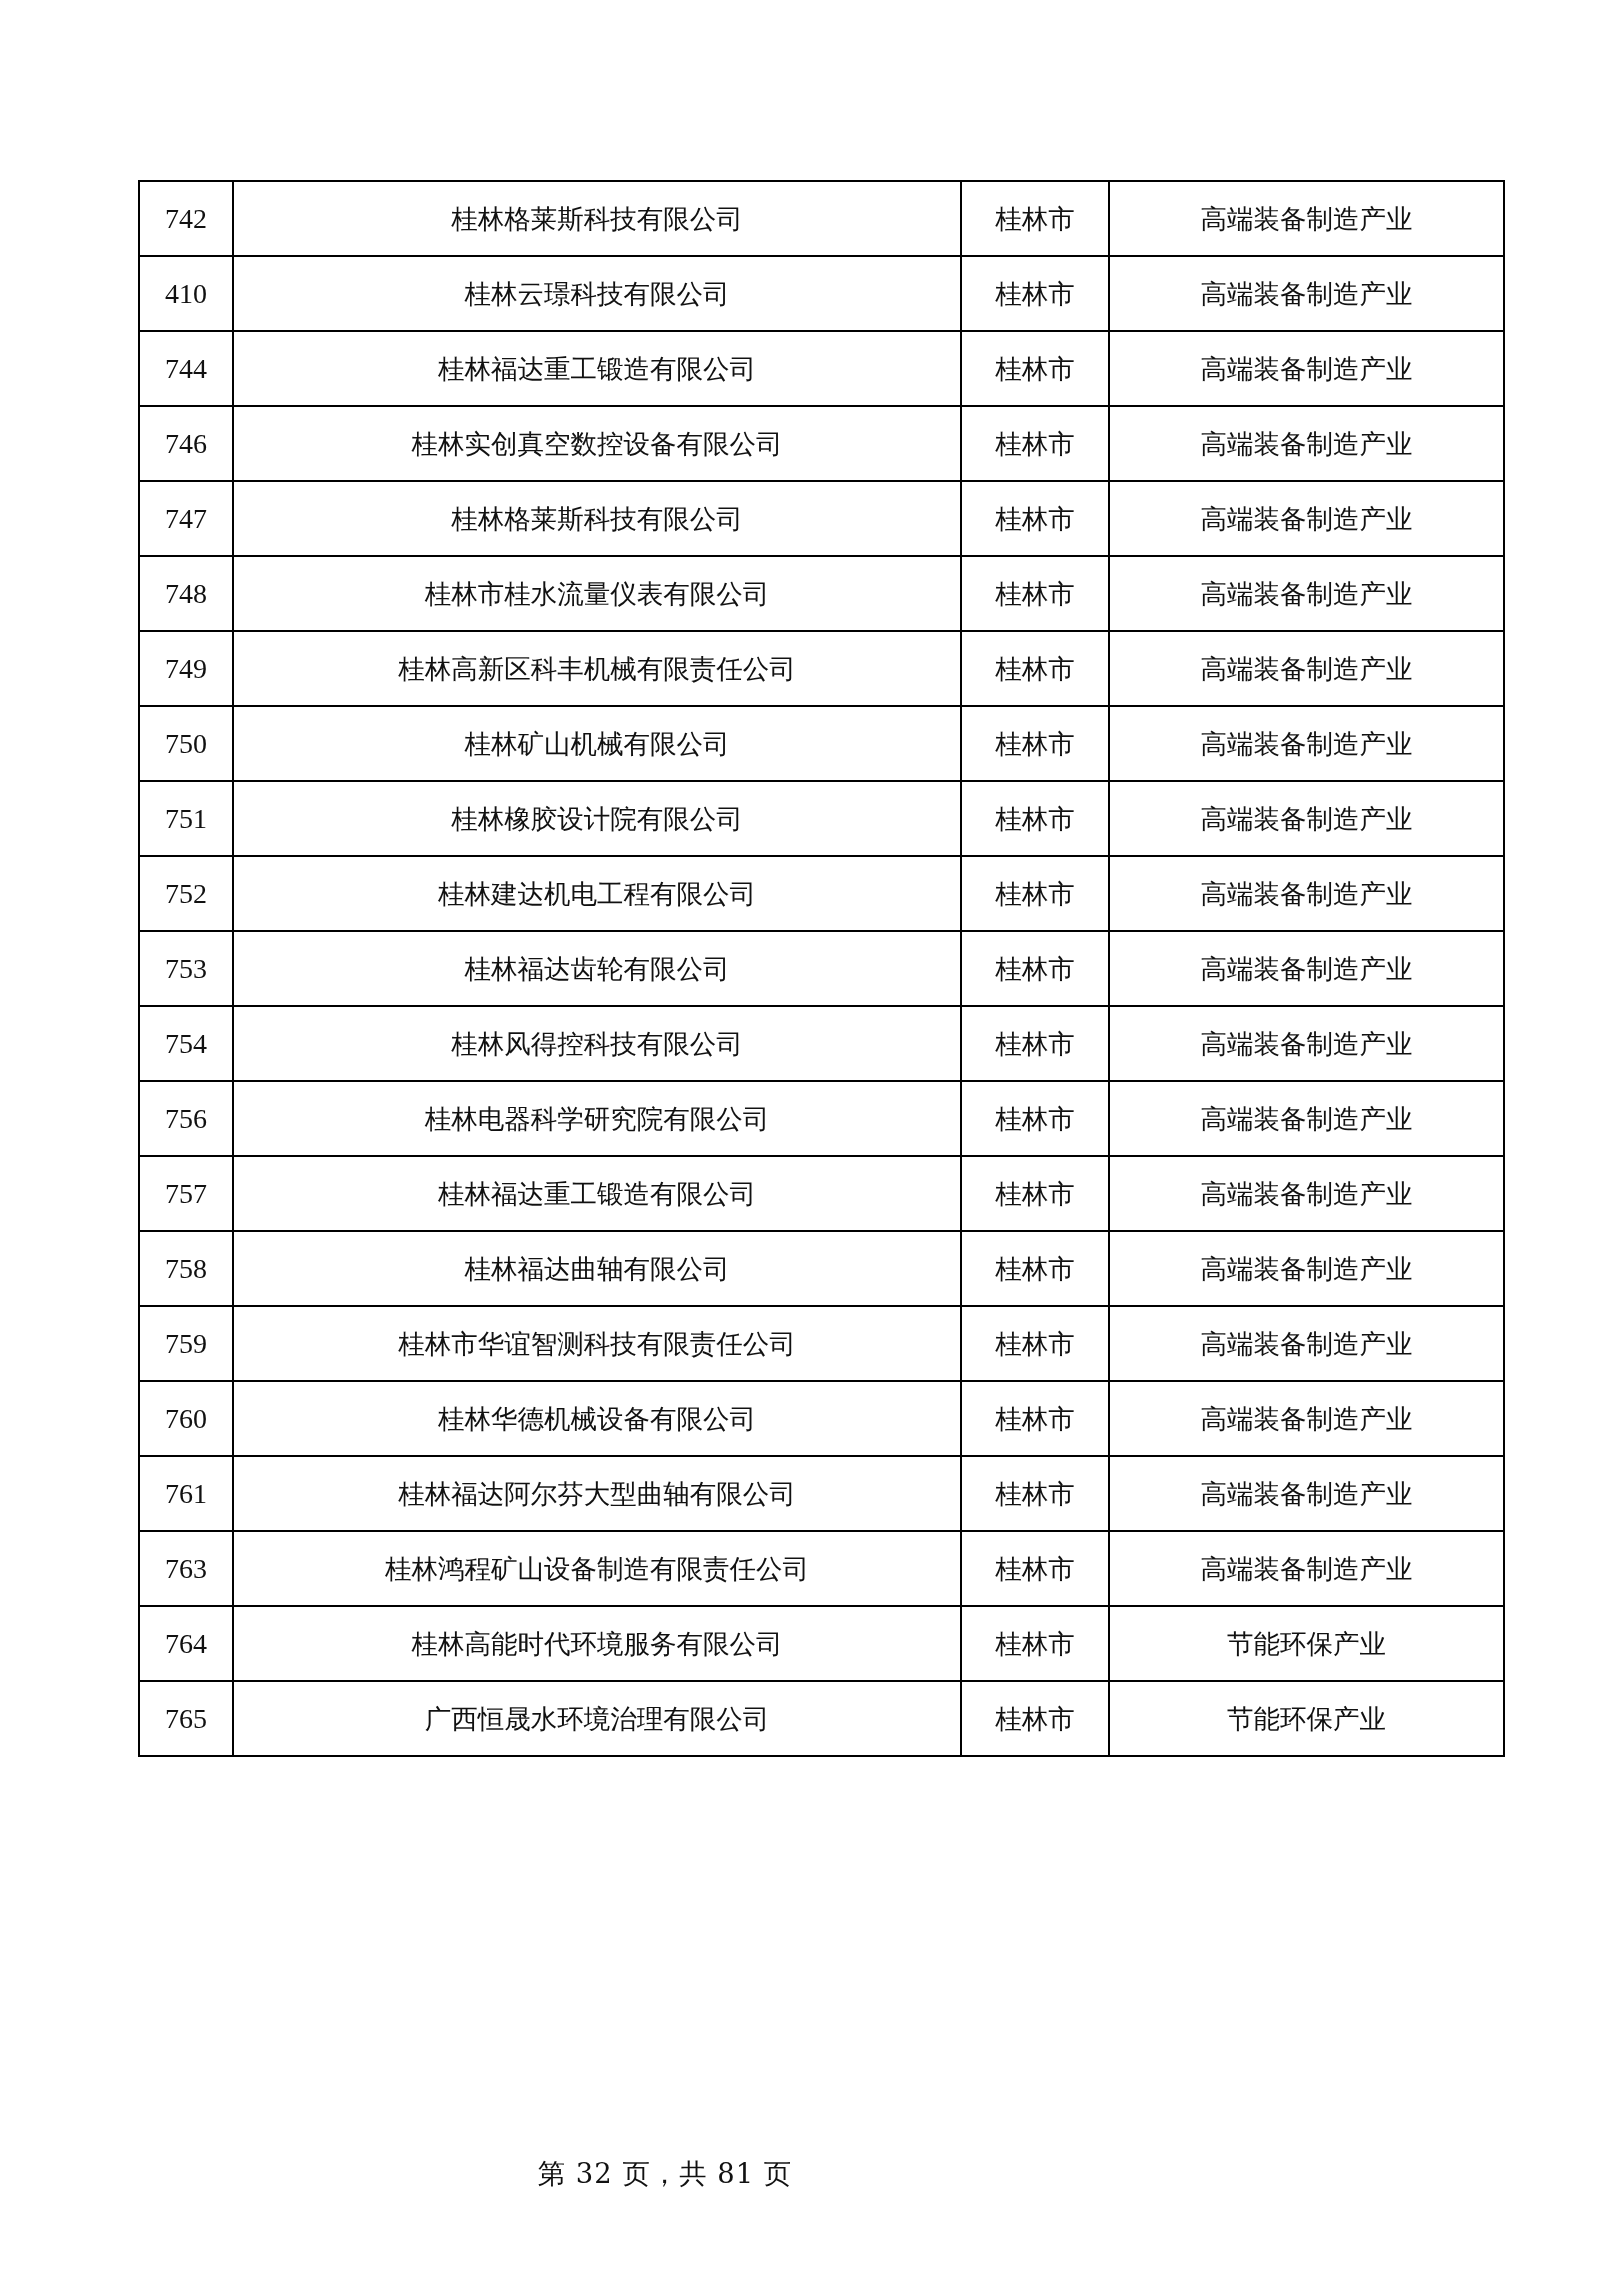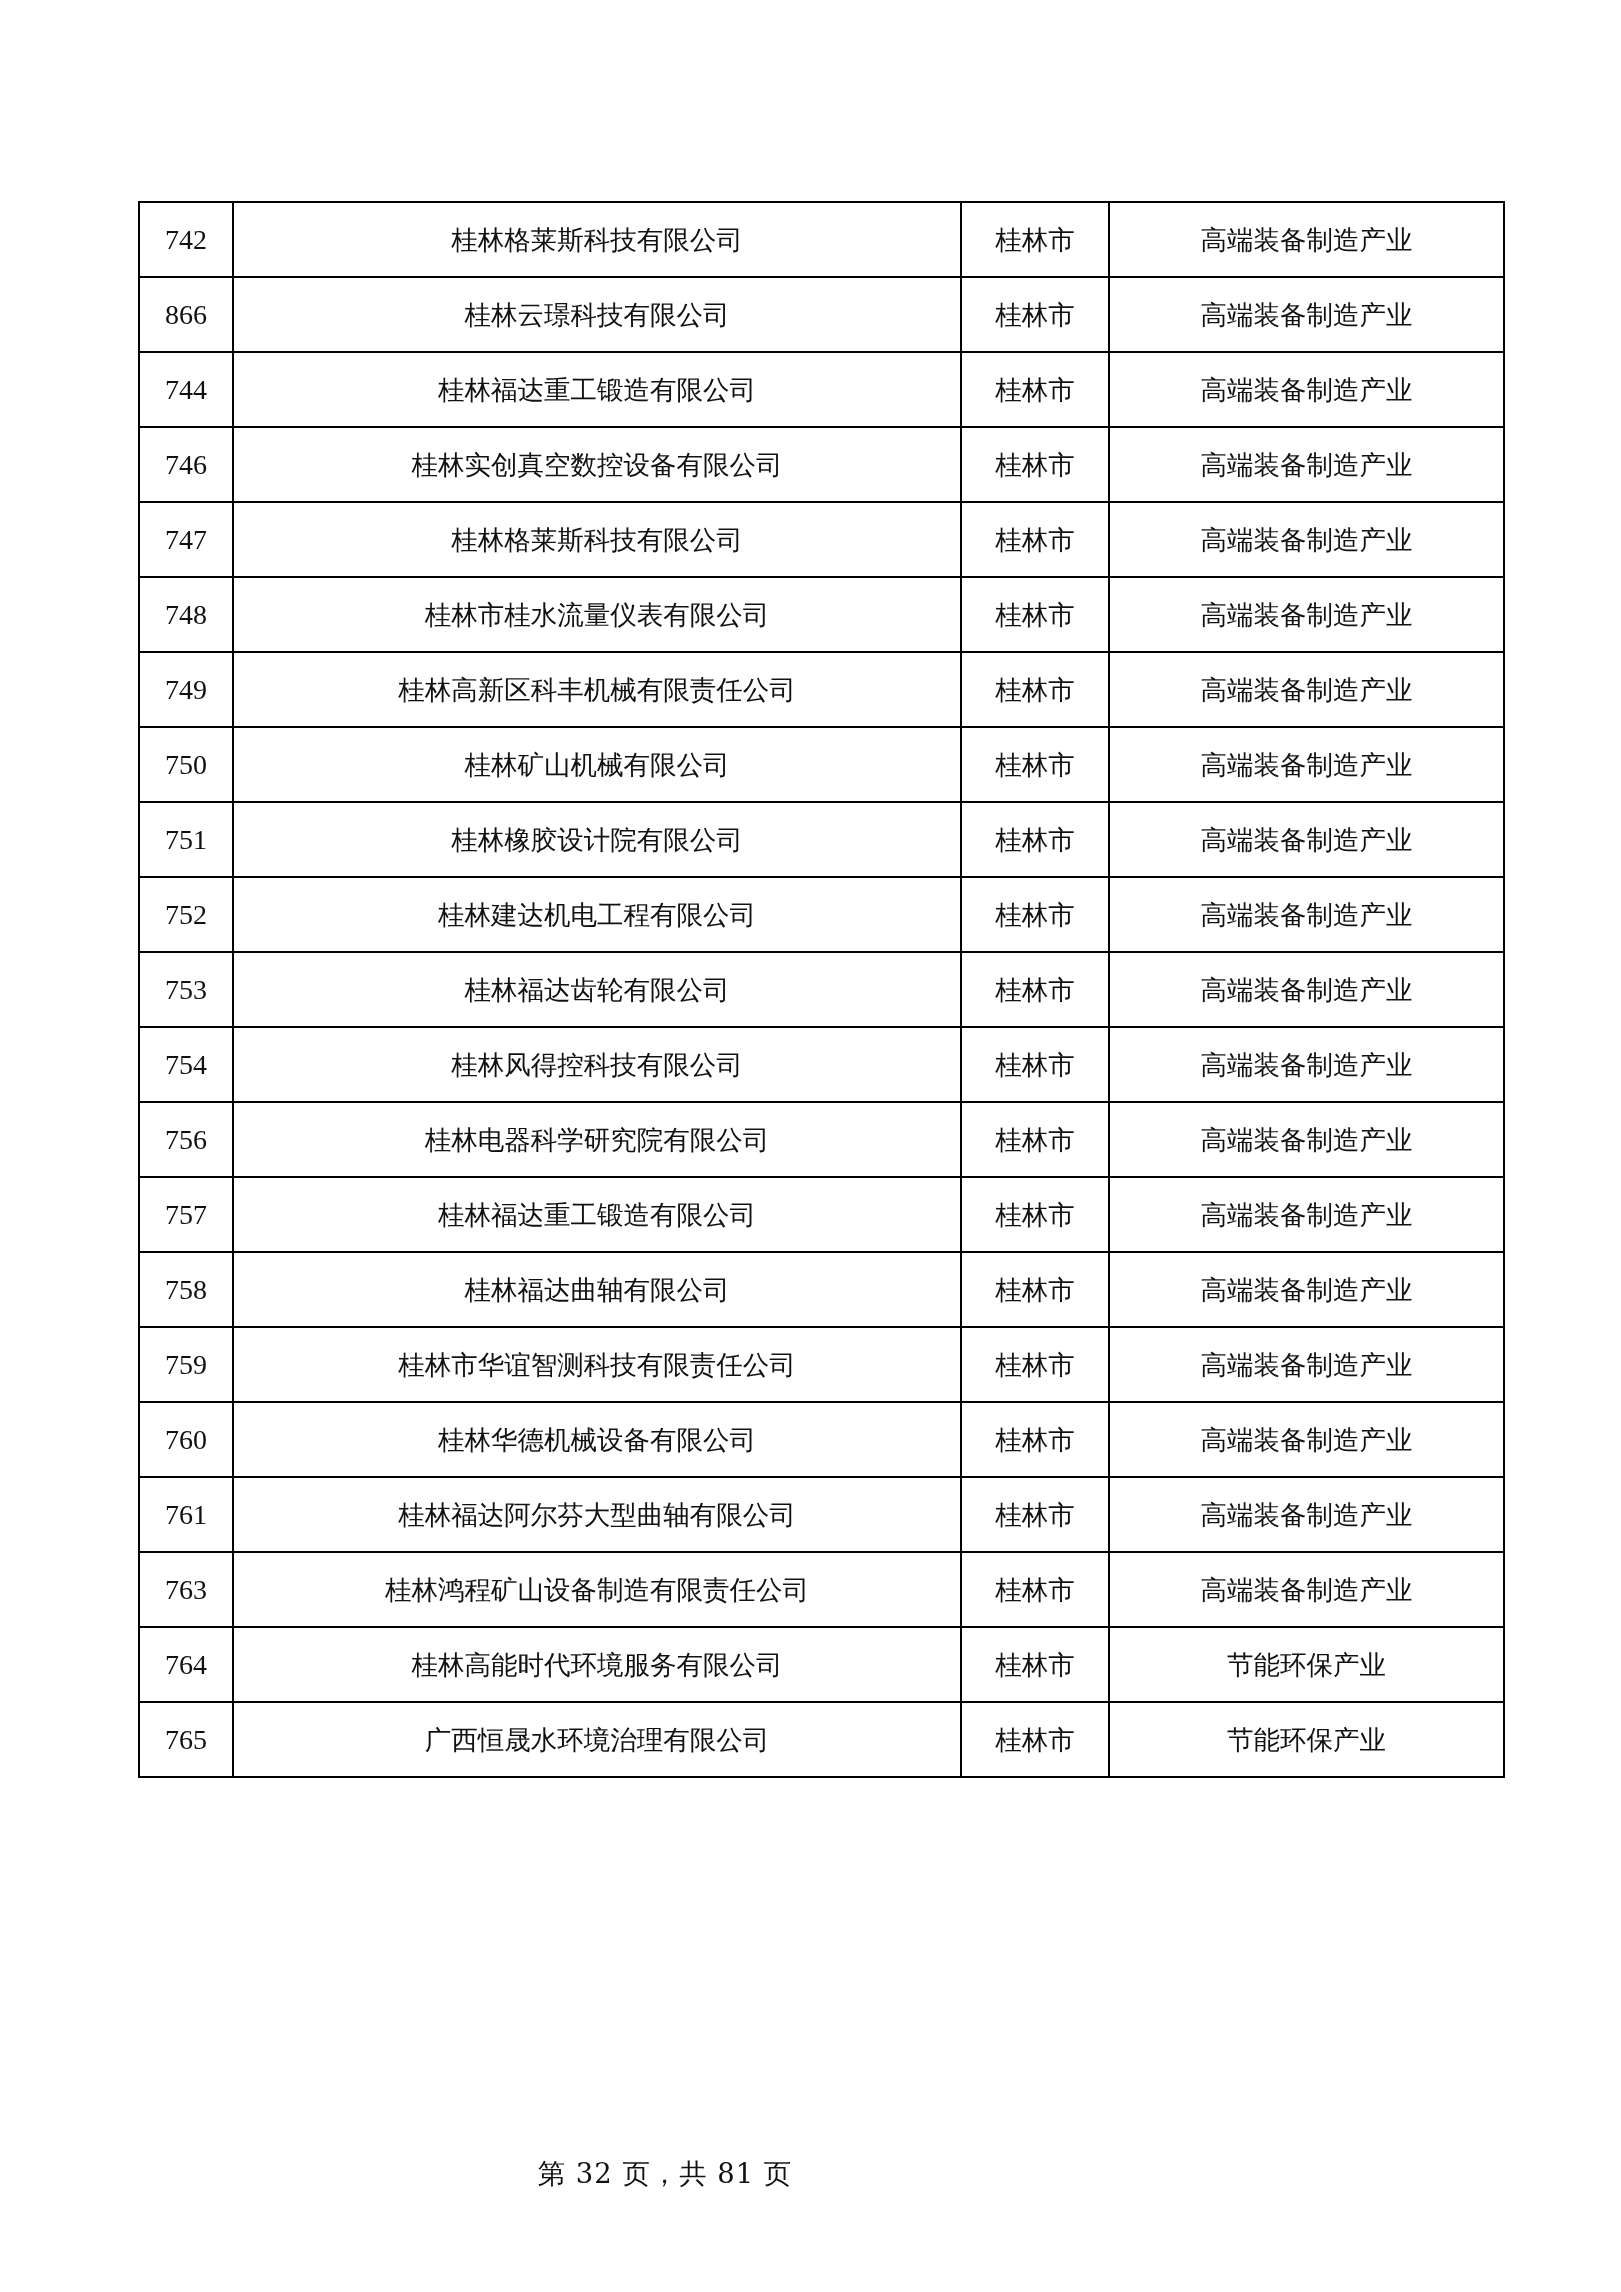--- a/index.html
+++ b/index.html
@@ -2,21 +2,21 @@
 <html><head>
   <meta charset="utf-8">
   <style>
     html, body { margin: 0; padding: 0; background: #ffffff; }
     body {
       width: 1621px; height: 2293px; position: relative; overflow: hidden;
       font-family: "DejaVu Serif", "Liberation Serif", serif;
       color: #111111;
     }
     #doc-table {
-      position: absolute; left: 138px; top: 201px;
+      position: absolute; left: 138px; top: 180px;
       width: 1365px;
       border-collapse: collapse;
       table-layout: fixed;
       border: 2.9px solid #000;
     }
     #doc-table td {
       border: 2.9px solid #000;
       height: 73px;
       text-align: center;
       vertical-align: middle;
@@ -44,21 +44,21 @@
     <col style="width:395px">
   </colgroup>
   <tbody id="table-body">
       <tr>
         <td class="col-no">742</td>
         <td class="col-name">桂林格莱斯科技有限公司</td>
         <td class="col-city">桂林市</td>
         <td class="col-industry">高端装备制造产业</td>
       </tr>
       <tr>
-        <td class="col-no">866</td>
+        <td class="col-no">410</td>
         <td class="col-name">桂林云璟科技有限公司</td>
         <td class="col-city">桂林市</td>
         <td class="col-industry">高端装备制造产业</td>
       </tr>
       <tr>
         <td class="col-no">744</td>
         <td class="col-name">桂林福达重工锻造有限公司</td>
         <td class="col-city">桂林市</td>
         <td class="col-industry">高端装备制造产业</td>
       </tr>

